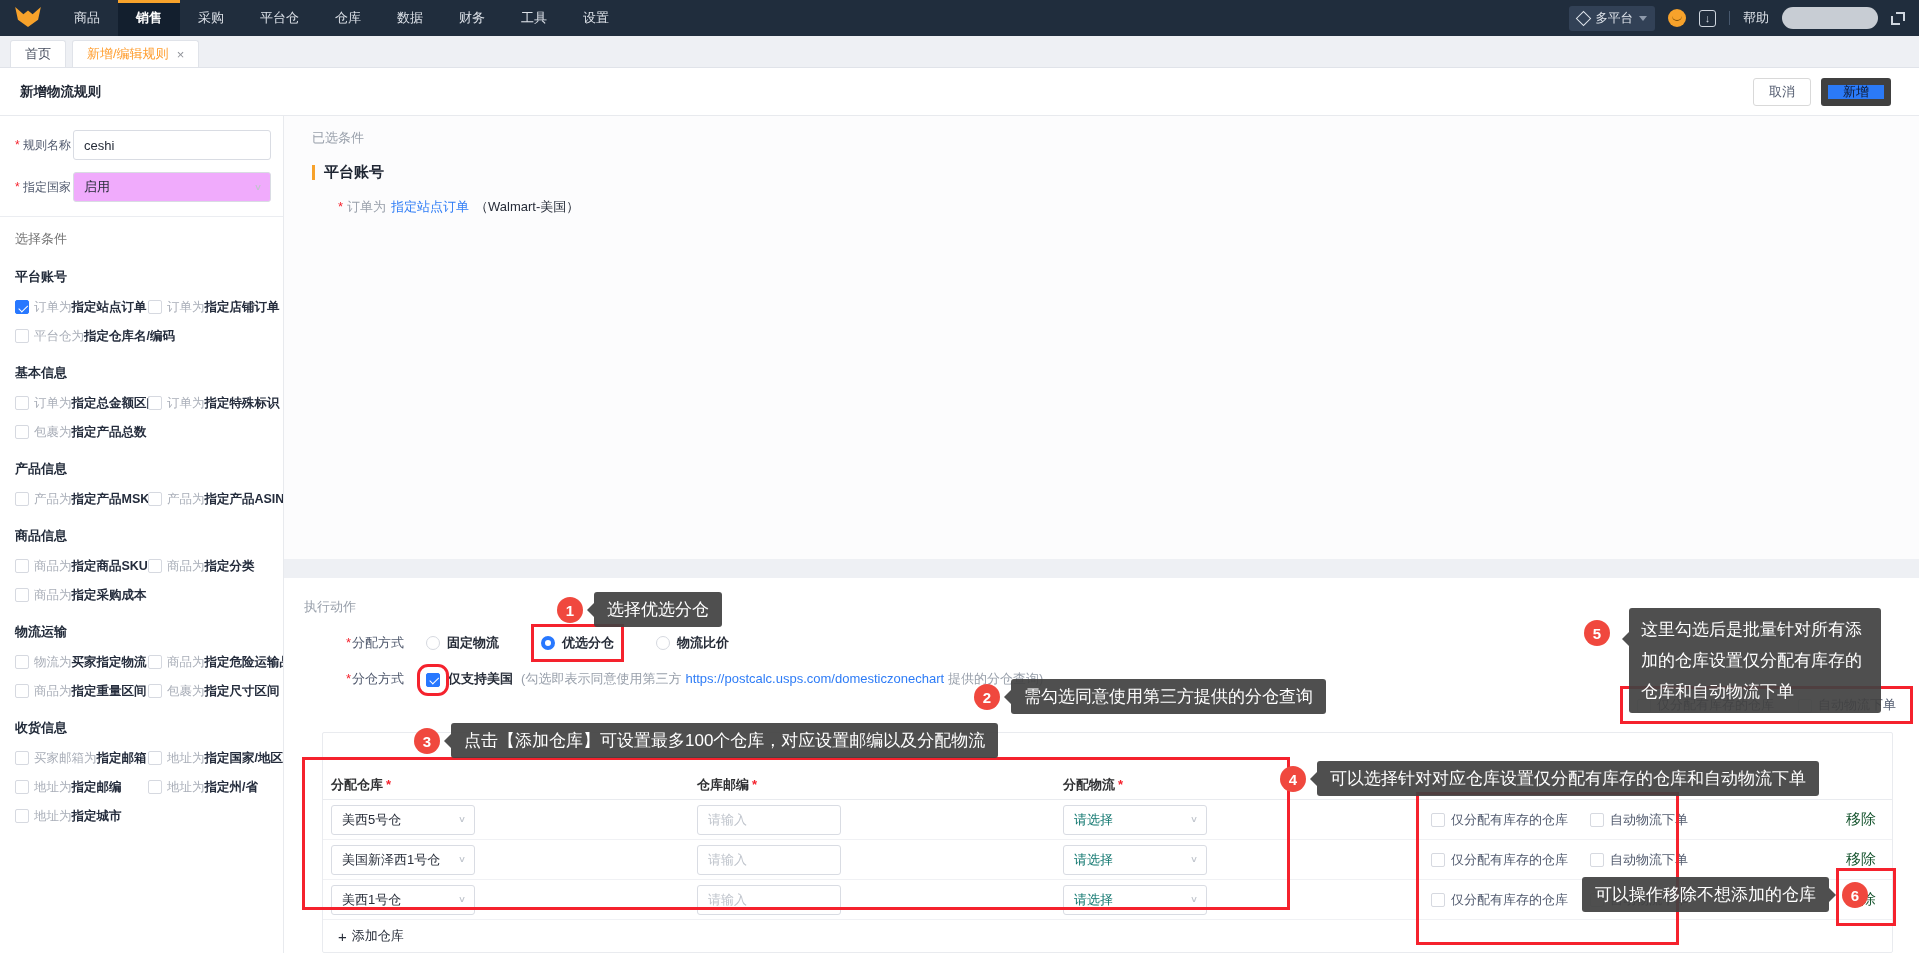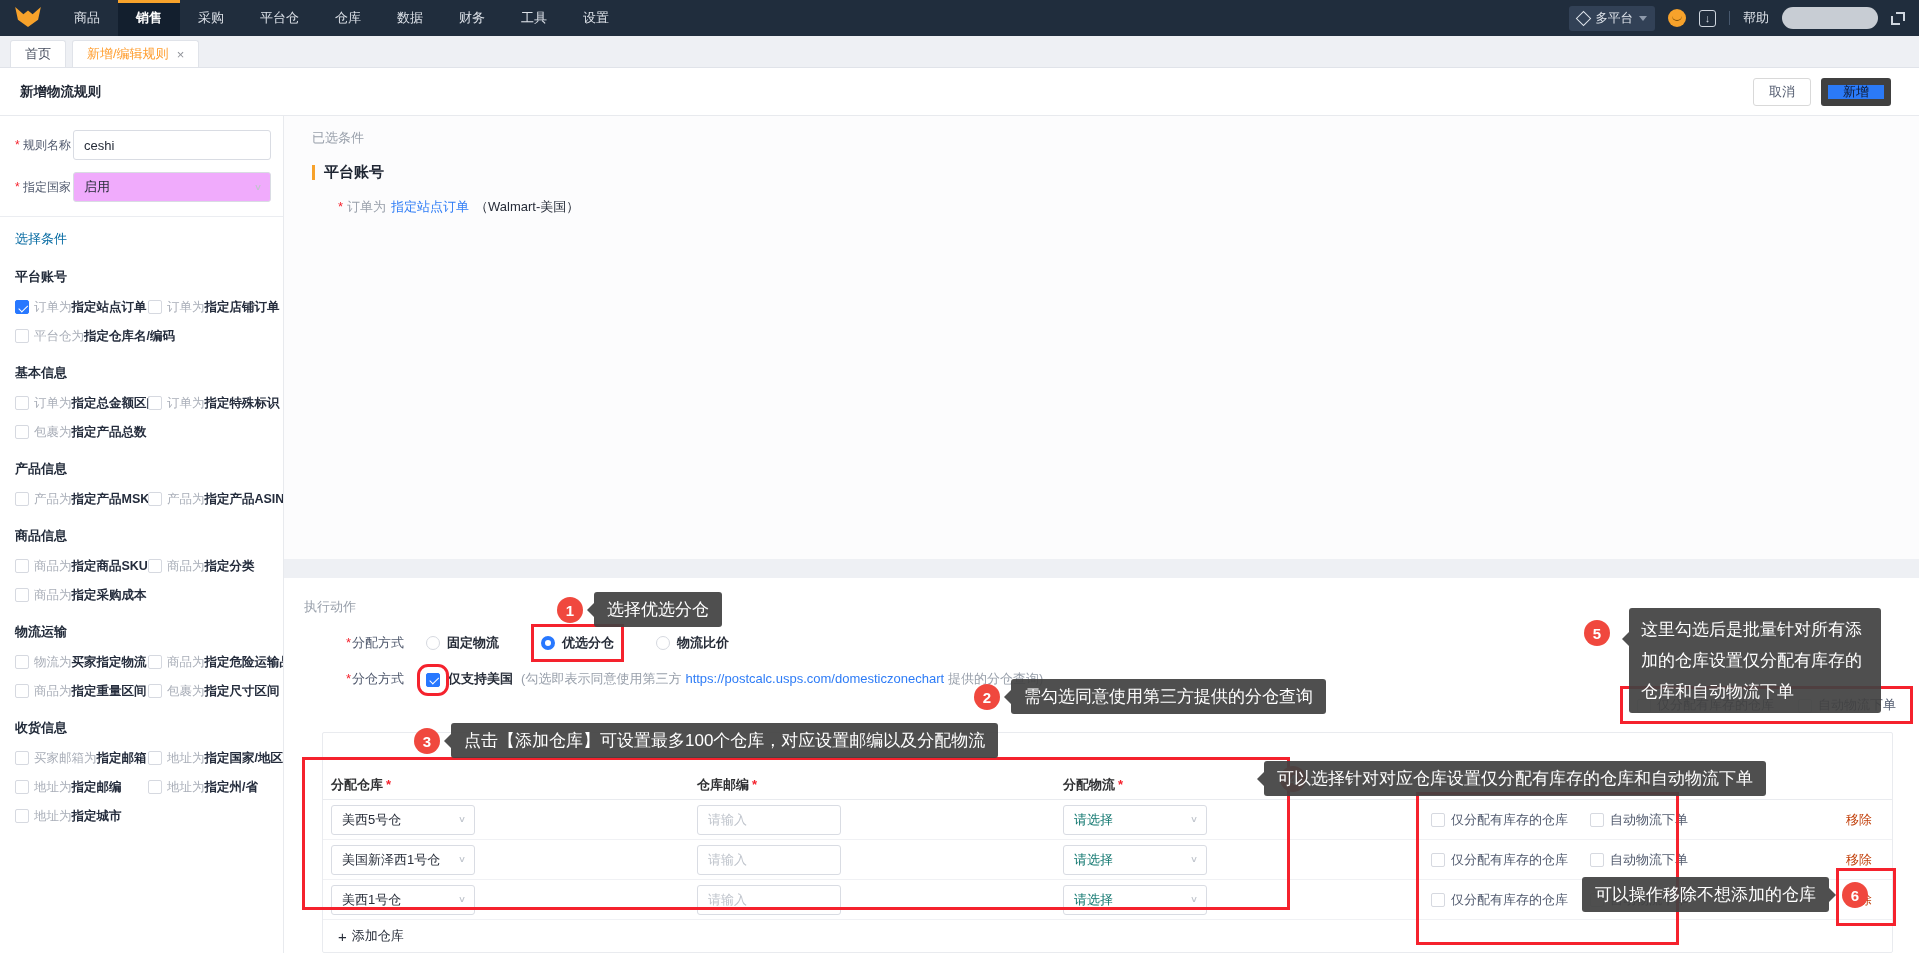--- a/index.html
+++ b/index.html
@@ -46,21 +46,21 @@
   .content { display:flex; height:837px; }
   .sidebar { width:284px; flex:none; border-right:1px solid #e8eaee; padding:14px 12px 0 15px; background:#fff; overflow:hidden; }
   .f-row { display:flex; align-items:center; margin-bottom:12px; }
   .f-label { width:58px; flex:none; font-size:12px; color:#515a6e; }
   .req::before { content:"* "; color:#f5222d; }
   .text-input { flex:1; height:30px; border:1px solid #d9dce3; border-radius:3px; padding:0 10px; font-size:13px; color:#262c38; font-family:inherit; outline:none; }
   .sel-box { flex:1; height:30px; border:1px solid #d9dce3; border-radius:3px; padding:0 8px 0 10px; display:flex; align-items:center; justify-content:space-between; font-size:13px; color:#262c38; cursor:pointer; background:#f0abfc; }
   .sel-chev { color:#bfc4cc; font-size:11px; transform:scaleY(.8); }
   .sel-chev::before { content:"\2228"; }
   .side-divider { border-top:1px solid #ebedf1; margin:14px -12px 0 -15px; }
-  .cond-title { color:#0369a1; font-size:13px; margin-top:13px; }
+  .cond-title { color:#737373; font-size:13px; margin-top:13px; }
   .group-title { font-size:13px; font-weight:bold; color:#222b3a; margin-top:20px; }
   .cb-row { display:flex; margin-top:13px; }
   .cb-cell { width:133px; flex:none; display:flex; align-items:flex-start; gap:5px; cursor:pointer; }
   .cb-cell.wide { width:auto; }
   .cb-box { width:14px; height:14px; flex:none; border:1px solid #d6d9e0; border-radius:2px; background:#fff; position:relative; margin-top:1px; }
   .cb-box.checked { background:#2878ff; border-color:#2878ff; }
   .cb-box.checked::after { content:""; position:absolute; left:4.5px; top:1.5px; width:3.5px; height:7.5px; border:solid #fff; border-width:0 1.5px 1.5px 0; transform:rotate(45deg); }
   .cb-text { font-size:12.5px; line-height:16px; white-space:nowrap; }
   .cb-pre { color:#a9aeb8; }
   .cb-main { color:#242c3c; font-weight:600; }
@@ -103,21 +103,21 @@
   .th { font-size:13px; font-weight:bold; color:#303133; }
   .th .star { margin-left:3px; margin-right:0; }
   .c1 { width:366px; flex:none; } .c2 { width:366px; flex:none; } .c3 { width:368px; flex:none; } .c4 { width:415px; flex:none; } .c5 { flex:1; }
   .t-row { display:flex; align-items:center; height:40px; padding-left:8px; border-bottom:1px solid #f0f1f4; }
   .mini-select { width:144px; height:30px; border:1px solid #d9dce3; border-radius:3px; padding:0 8px 0 10px; display:flex; align-items:center; justify-content:space-between; cursor:pointer; background:#fff; }
   .mini-select .val { font-size:13px; color:#262c38; white-space:nowrap; }
   .mini-select.ph .val { color:#0f766e; }
   .mini-input { width:144px; height:30px; border:1px solid #d9dce3; border-radius:3px; padding:0 10px; font-size:13px; font-family:inherit; color:#262c38; outline:none; }
   .mini-input::placeholder { color:#bfc4cc; }
   .row-cbs { display:flex; align-items:center; gap:22px; }
-  .remove-link { color:#c2410c; font-size:13px; cursor:pointer; }
+  .remove-link { color:#14532d; font-size:15px; cursor:pointer; }
   .t-foot { height:32px; display:flex; align-items:center; padding-left:15px; cursor:pointer; font-size:13px; color:#262c38; }
   .plus-ico { font-size:15px; color:#262c38; margin-right:5px; line-height:1; }
   .plus-ico::before { content:"+"; }
 
   
   .overlay { position:absolute; left:0; top:0; width:1919px; height:953px; pointer-events:none; z-index:20; }
   .red-rect { position:absolute; border:3px solid #f5222d; }
   .co-circle { position:absolute; width:26px; height:26px; border-radius:50%; background:#f0483e; color:#fff; font-size:15px; font-weight:bold; display:flex; align-items:center; justify-content:center; z-index:30; }
   .co-tip { position:absolute; background:rgba(66,66,66,.93); color:#fff; font-size:17px; line-height:23px; padding:6px 13px; border-radius:3px; white-space:nowrap; z-index:30; }
   .co-tip .arr-l { position:absolute; left:-7px; top:50%; margin-top:-7px; width:0; height:0; border-top:7px solid transparent; border-bottom:7px solid transparent; border-right:7px solid rgba(66,66,66,.93); }
@@ -475,20 +475,20 @@
   <div class="co-circle" style="left:557px; top:597px;">1</div>
   <div class="co-tip" style="left:594px; top:592px;"><span class="arr-l"></span><span>选择优选分仓</span></div>
 
   <div class="co-circle" style="left:974px; top:684px;">2</div>
   <div class="co-tip" style="left:1011px; top:679px;"><span class="arr-l"></span><span>需勾选同意使用第三方提供的分仓查询</span></div>
 
   <div class="co-circle" style="left:414px; top:728px;">3</div>
   <div class="co-tip" style="left:451px; top:723px;"><span class="arr-l"></span><span>点击【添加仓库】可设置最多100个仓库，对应设置邮编以及分配物流</span></div>
 
   <div class="co-circle" style="left:1280px; top:766px;">4</div>
-  <div class="co-tip" style="left:1264px; top:761px;"><span class="arr-l"></span><span>可以选择针对对应仓库设置仅分配有库存的仓库和自动物流下单</span></div>
+  <div class="co-tip" style="left:1317px; top:761px;"><span class="arr-l"></span><span>可以选择针对对应仓库设置仅分配有库存的仓库和自动物流下单</span></div>
 
   <div class="co-circle" style="left:1584px; top:620px;">5</div>
   <div class="co-tip wrap" style="left:1629px; top:608px;"><span class="arr-l"></span><span>这里勾选后是批量针对所有添加的仓库设置仅分配有库存的仓库和自动物流下单</span></div>
 
   <div class="co-tip" style="left:1582px; top:877px;"><span class="arr-r"></span><span>可以操作移除不想添加的仓库</span></div>
   <div class="co-circle" style="left:1842px; top:882px;">6</div>
 </div>
 
 </body></html>

